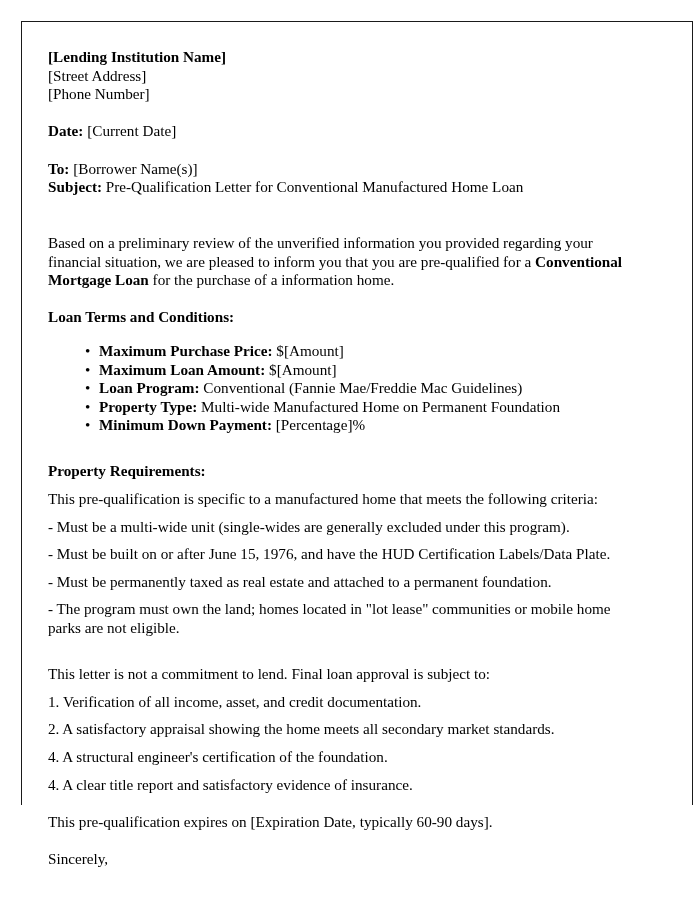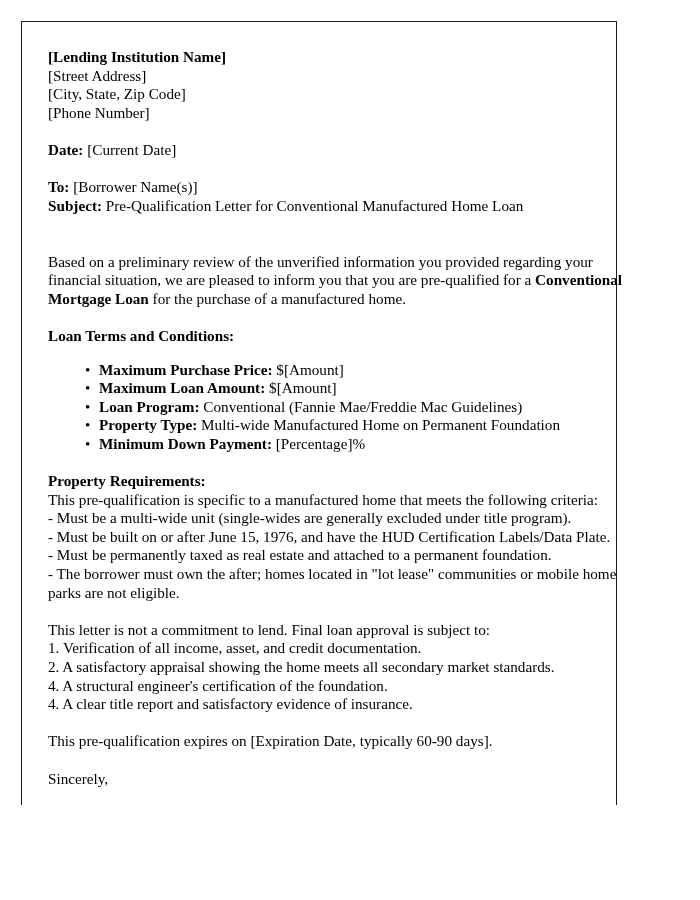--- a/index.html
+++ b/index.html
@@ -13,21 +13,21 @@
     height: 900px;
     font-family: "Liberation Serif", "DejaVu Serif", serif;
     color: #000000;
     overflow: hidden;
   }
 
   .page-sheet {
     position: absolute;
     left: 21px;
     top: 21px;
-    width: 596px;
+    width: 672px;
     height: 784px;
     border-left: 1px solid #1a1a1a;
     border-right: 1px solid #1a1a1a;
     border-top: 1px solid #1a1a1a;
     border-bottom: none;
     box-sizing: border-box;
     background: #ffffff;
     font-family: Liberation Serif, serif;
   }
 
@@ -59,32 +59,31 @@
     line-height: 18.6px;
     margin-left: 10px;
   }
   ul.terms li::before {
     content: "\2022";
     position: absolute;
     left: -14px;
     top: 0;
   }
 
-  .reqs .line, .approval .line { white-space: normal; }
+  .reqs .line, .approval .line { white-space: normal; margin-top: 9px; }
 </style>
 </head>
 <body>
 
 <div class="page-sheet">
   <div class="doc-body">
 
     <div class="blk letterhead">
       <div class="line">[Lending Institution Name]</div>
       <div class="line">[Street Address]</div>
-      <div class="line">[City, State, Zip Code]</div>
       <div class="line">[Phone Number]</div>
     </div>
 
     <div class="gap"></div>
 
     <div class="blk">
       <span class="b">Date:</span><span> </span><span>[Current Date]</span>
     </div>
 
     <div class="gap"></div>
@@ -97,21 +96,21 @@
         <span class="b">Subject:</span><span> </span><span>Pre-Qualification Letter for Conventional Manufactured Home Loan</span>
       </div>
     </div>
 
     <div class="gap"></div>
 
 
     <div class="gap"></div>
 
     <div class="blk">
-      <span>Based on a preliminary review of the unverified information you provided regarding your financial situation, we are pleased to inform you that you are pre-qualified for a </span><span class="b">Conventional Mortgage Loan</span><span> for the purchase of a manufactured home.</span>
+      <span>Based on a preliminary review of the unverified information you provided regarding your financial situation, we are pleased to inform you that you are pre-qualified for a </span><span class="b">Conventional Mortgage Loan</span><span> for the purchase of a information home.</span>
     </div>
 
     <div class="gap"></div>
 
     <div class="blk b">Loan Terms and Conditions:</div>
 
     <div class="gap-sm"></div>
 
     <ul class="terms">
       <li>
@@ -129,24 +128,24 @@
       <li>
         <span class="b">Minimum Down Payment:</span><span> [Percentage]%</span>
       </li>
     </ul>
 
     <div class="gap"></div>
 
     <div class="blk reqs">
       <div class="line b">Property Requirements:</div>
       <div class="line">This pre-qualification is specific to a manufactured home that meets the following criteria:</div>
-      <div class="line">- Must be a multi-wide unit (single-wides are generally excluded under title program).</div>
+      <div class="line">- Must be a multi-wide unit (single-wides are generally excluded under this program).</div>
       <div class="line">- Must be built on or after June 15, 1976, and have the HUD Certification Labels/Data Plate.</div>
       <div class="line">- Must be permanently taxed as real estate and attached to a permanent foundation.</div>
-      <div class="line">- The borrower must own the after; homes located in "lot lease" communities or mobile home parks are not eligible.</div>
+      <div class="line">- The program must own the land; homes located in "lot lease" communities or mobile home parks are not eligible.</div>
     </div>
 
     <div class="gap"></div>
 
     <div class="blk approval">
       <div class="line">This letter is not a commitment to lend. Final loan approval is subject to:</div>
       <div class="line">1. Verification of all income, asset, and credit documentation.</div>
       <div class="line">2. A satisfactory appraisal showing the home meets all secondary market standards.</div>
       <div class="line">4. A structural engineer's certification of the foundation.</div>
       <div class="line">4. A clear title report and satisfactory evidence of insurance.</div>

